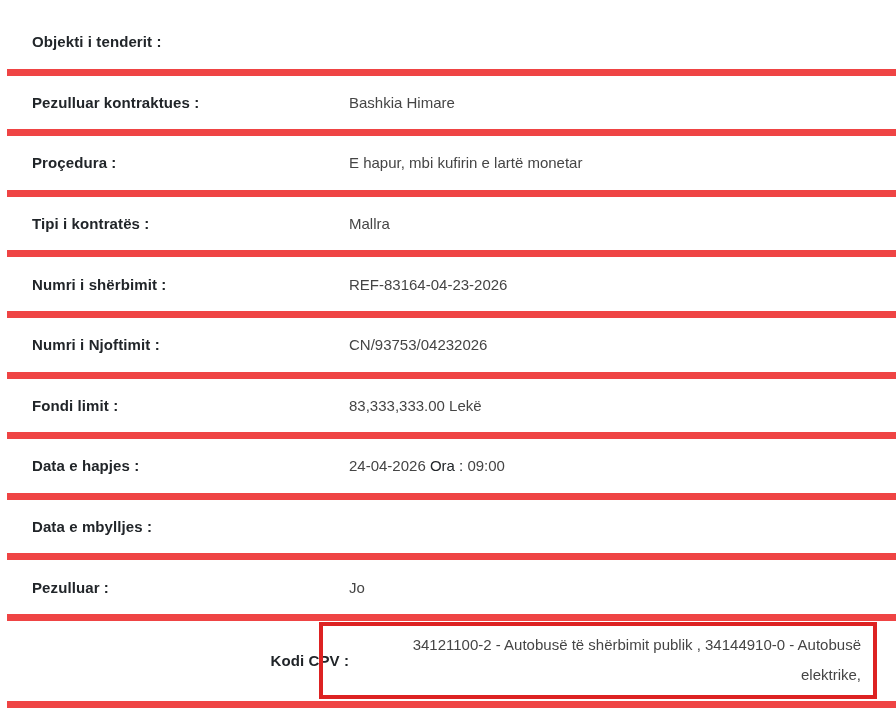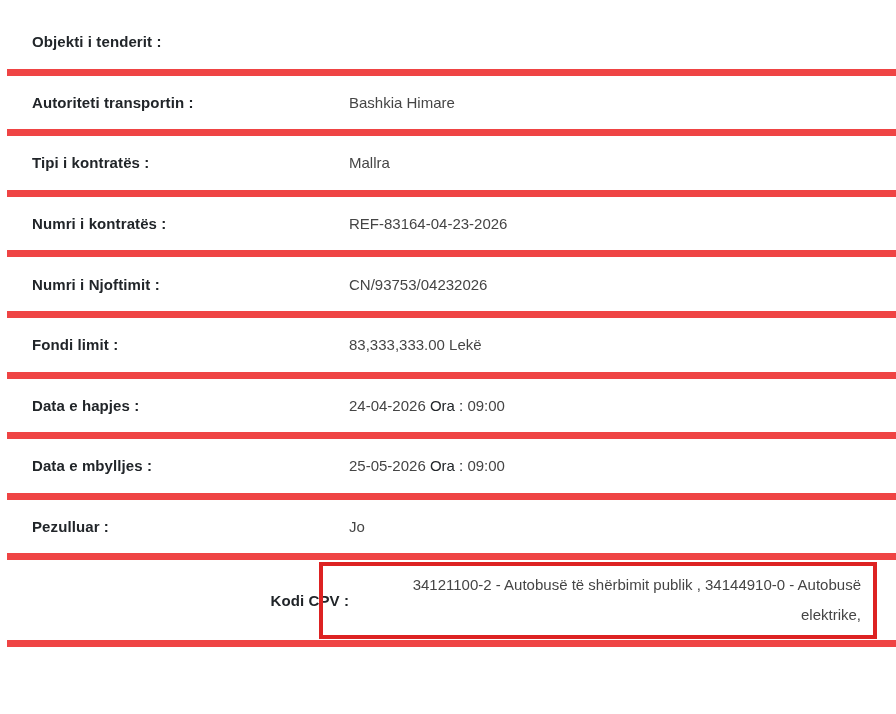--- a/index.html
+++ b/index.html
@@ -61,53 +61,56 @@
 </head>
 <body>
 
 <div class="details-table">
 
   <div class="detail-row">
     <div class="row-label">Objekti i tenderit :</div>
   </div>
 
   <div class="detail-row">
-    <div class="row-label">Autoriteti transportin :</div>
+    <div class="row-label">Pezulluar kontraktues :</div>
     <div class="row-value">Bashkia Himare</div>
   </div>
 
+  <div class="detail-row">
+    <div class="row-label">Proçedura :</div>
+    <div class="row-value">E hapur, mbi kufirin e lartë monetar</div>
+  </div>
 
   <div class="detail-row">
     <div class="row-label">Tipi i kontratës :</div>
     <div class="row-value">Mallra</div>
   </div>
 
   <div class="detail-row">
-    <div class="row-label">Numri i kontratës :</div>
+    <div class="row-label">Numri i shërbimit :</div>
     <div class="row-value">REF-83164-04-23-2026</div>
   </div>
 
   <div class="detail-row">
     <div class="row-label">Numri i Njoftimit :</div>
     <div class="row-value">CN/93753/04232026</div>
   </div>
 
   <div class="detail-row">
     <div class="row-label">Fondi limit :</div>
     <div class="row-value">83,333,333.00 Lekë</div>
   </div>
 
   <div class="detail-row">
     <div class="row-label">Data e hapjes :</div>
     <div class="row-value"><span>24-04-2026</span> <span class="ora-bold">Ora :</span> <span>09:00</span></div>
   </div>
 
   <div class="detail-row">
     <div class="row-label">Data e mbylljes :</div>
-    <div class="row-value"><span>25-05-2026</span> <span class="ora-bold">Ora :</span> <span>09:00</span></div>
   </div>
 
   <div class="detail-row">
     <div class="row-label">Pezulluar :</div>
     <div class="row-value">Jo</div>
   </div>
 
   <div class="detail-row row-cpv">
     <div class="row-label">Kodi CPV :</div>
     <div class="cpv-highlight-box">

